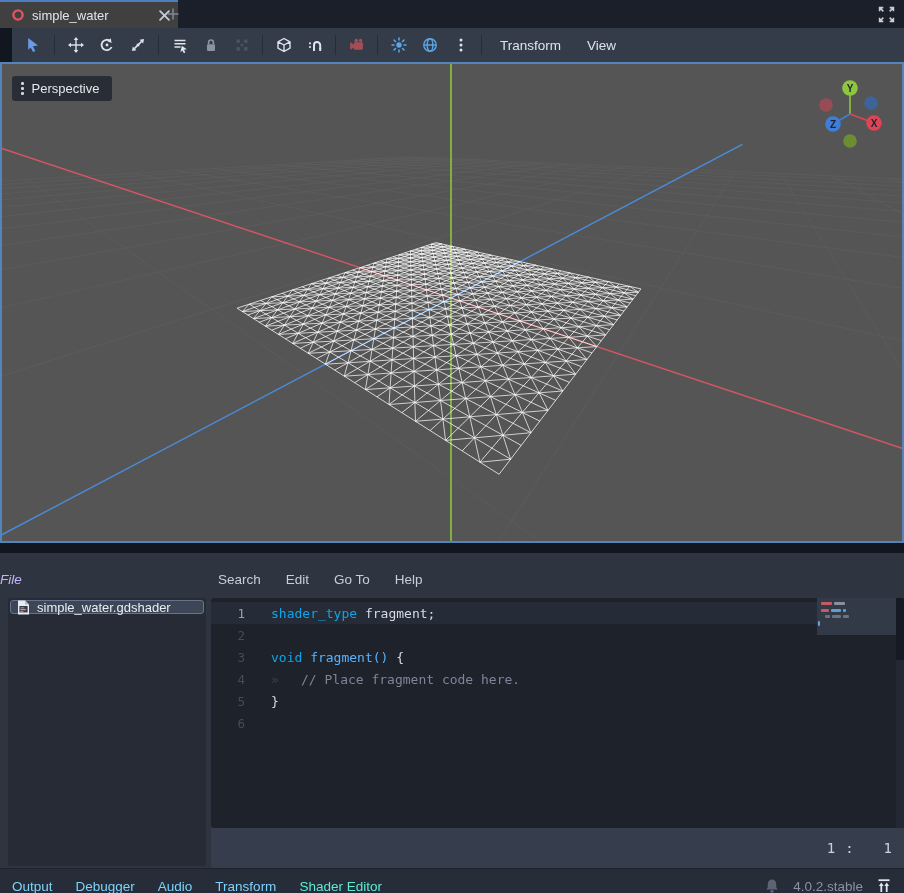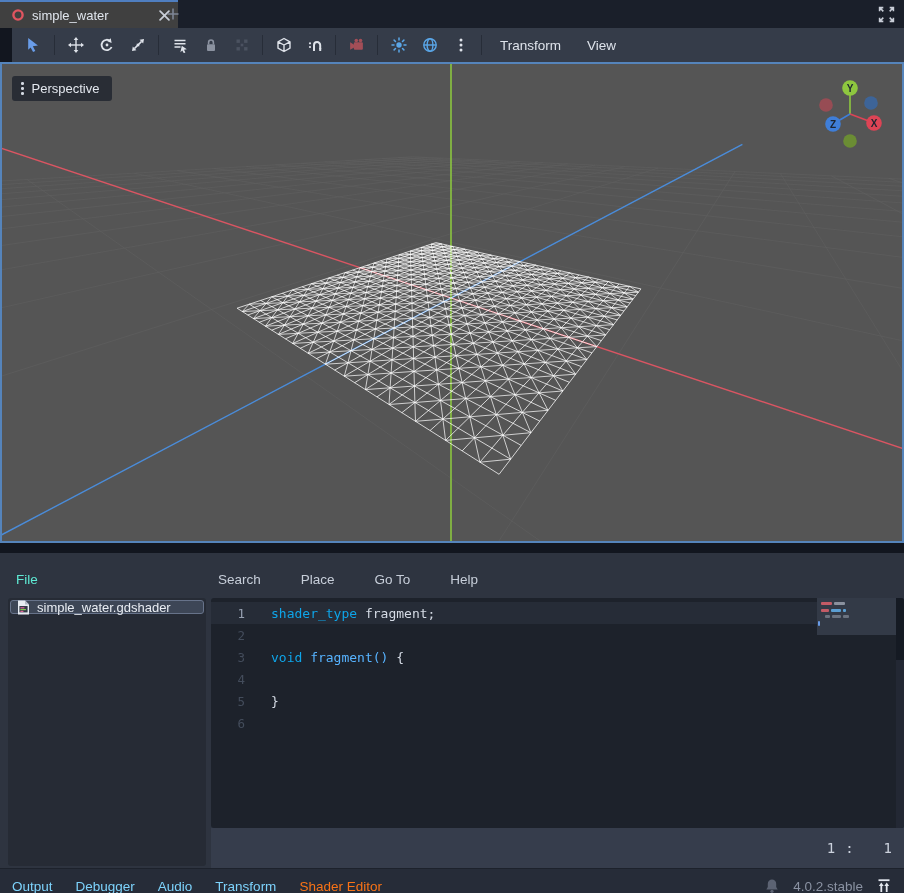--- a/index.html
+++ b/index.html
@@ -29,22 +29,22 @@
   .persp-pill { position:absolute; left:10px; top:12px; height:25px; background:rgba(32,37,46,0.82);
                 border-radius:3px; display:flex; align-items:center; gap:8px; padding:0 13px 0 9px; }
   .persp-label { font-size:13px; color:#e3e7ee; }
   .vdots { display:flex; flex-direction:column; gap:2.5px; }
   .vdots i { width:2.5px; height:2.5px; border-radius:50%; background:#d4d9e2; }
   .gizmo { position:absolute; right:6px; top:2px; }
   
   .bottom { position:absolute; left:0; top:543px; width:904px; height:350px; background:#2e3440;
             border-top:10px solid #12161f; }
   .menurow { position:absolute; left:0; top:10px; width:904px; height:33px; display:flex; align-items:center; }
-  .filemenu { margin-left:16px; font-size:13.5px; color:#5eead4; }
-  .codemenus { position:absolute; left:218px; display:flex; gap:40px; font-size:13.5px; color:#c7ced9; }
+  .filemenu { margin-left:0; font-size:13.5px; color:#c4b5fd;font-style:italic; }
+  .codemenus { position:absolute; left:218px; display:flex; gap:25px; font-size:13.5px; color:#c7ced9; }
   .codemenus span { cursor:default; }
   .filebox { position:absolute; left:8px; top:45px; width:198px; height:268px; background:#262b35; border-radius:3px; padding:2px; }
   .fileitem { height:14px; background:#3d4656; border:1px solid #67738a; border-radius:3px;
               display:flex; align-items:center; gap:7px; padding:0 6px; }
   .fileitem span { font-size:13px; color:#e9edf3; white-space:nowrap; }
   
   .editor { position:absolute; left:211px; top:45px; width:693px; height:230px; background:#1d222b;
             border-radius:3px; font-family:"DejaVu Sans Mono", monospace; font-size:13px; overflow:hidden; padding-top:4px; }
   .crow { height:22px; display:flex; align-items:center; white-space:pre; }
   .crow.current { background:#262c37; }
@@ -63,21 +63,21 @@
   .sb-thumb { position:absolute; left:0; top:0; width:8px; height:62px; background:#151a23; }
   .estatus { position:absolute; left:211px; top:275px; width:693px; height:40px; background:#363d4c;
              display:flex; align-items:center; justify-content:flex-end; padding-right:12px;
              font-family:"DejaVu Sans Mono", monospace; font-size:14px; color:#ccd2dd; }
   .estatus .sep { margin:0 10px; }
   .estatus .col { margin-left:20px; }
   
   .statusbar { position:absolute; left:0; top:315px; width:904px; height:35px; background:#262c38;
                border-top:1px solid #1d222c; display:flex; align-items:center; padding:0 12px; gap:23px; }
   .dock-tab { font-size:13.5px; color:#7dd3fc; }
-  .dock-tab.active { color:#f97316; }
+  .dock-tab.active { color:#5eead4; }
   .sb-right { margin-left:auto; display:flex; align-items:center; gap:13px;justify-content:center; }
   .version { font-size:13.5px; color:#8a92a2; }
 </style>
 </head>
 <body>
 
 <div class="tabbar">
   <div class="tab">
     <svg width="14" height="14" viewBox="0 0 14 14">
       <circle cx="7" cy="7" r="4.6" fill="none" stroke="#e05560" stroke-width="2.4"></circle>
@@ -1027,21 +1027,21 @@
       <circle cx="27" cy="58" r="7.8" fill="#3f7ed8"></circle>
       <text x="27" y="61.5" text-anchor="middle" font-size="10" font-weight="bold" font-family="&quot;Liberation Sans&quot;, sans-serif" fill="#1c2430">Z</text>
     </svg>
 </div>
 
 <div class="bottom">
   <div class="menurow">
     <span class="filemenu">File</span>
     <div class="codemenus">
       <span>Search</span>
-      <span>Place</span>
+      <span>Edit</span>
       <span>Go To</span>
       <span>Help</span>
     </div>
   </div>
 
   <div class="filebox">
     <div class="fileitem">
       <svg width="13" height="15" viewBox="0 0 13 15">
         <path d="M1 0.5 h7 l4 4 v10 h-11 z" fill="#e8ecf2"></path>
         <path d="M8 0.5 v4 h4 z" fill="#b3bac7"></path>
@@ -1052,21 +1052,21 @@
       </svg>
       <span>simple_water.gdshader</span>
     </div>
   </div>
 
   <div class="editor">
     <div id="code-rows">
         <div class="crow current"><span class="ln">1</span><span class="ctext"><span class="tok-kw">shader_type</span><span class="tok-pl"> fragment;</span></span></div>
         <div class="crow"><span class="ln">2</span><span class="ctext"></span></div>
         <div class="crow"><span class="ln">3</span><span class="ctext"><span class="tok-kw">void</span><span class="tok-pl"> </span><span class="tok-fn">fragment()</span><span class="tok-pl"> {</span></span></div>
-        <div class="crow"><span class="ln">4</span></div>
+        <div class="crow"><span class="ln">4</span><span class="ctext"><span class="tok-tab">»</span><span class="tok-cm">// Place fragment code here.</span></span></div>
         <div class="crow"><span class="ln">5</span><span class="ctext"><span class="tok-pl">}</span></span></div>
         <div class="crow"><span class="ln">6</span><span class="ctext"></span></div>
       </div>
     <div class="minimap">
       <div class="mm-view">
         <div class="mm-bar" style="left:4px; top:4px; width:11px; background:#c35b66;"></div>
         <div class="mm-bar" style="left:17px; top:4px; width:11px; background:#8a919e;"></div>
         <div class="mm-bar" style="left:4px; top:11px; width:8px; background:#c35b66;"></div>
         <div class="mm-bar" style="left:14px; top:11px; width:10px; background:#5b9fd3;"></div>
         <div class="mm-bar" style="left:26px; top:11px; width:3px; background:#5b9fd3;"></div>

